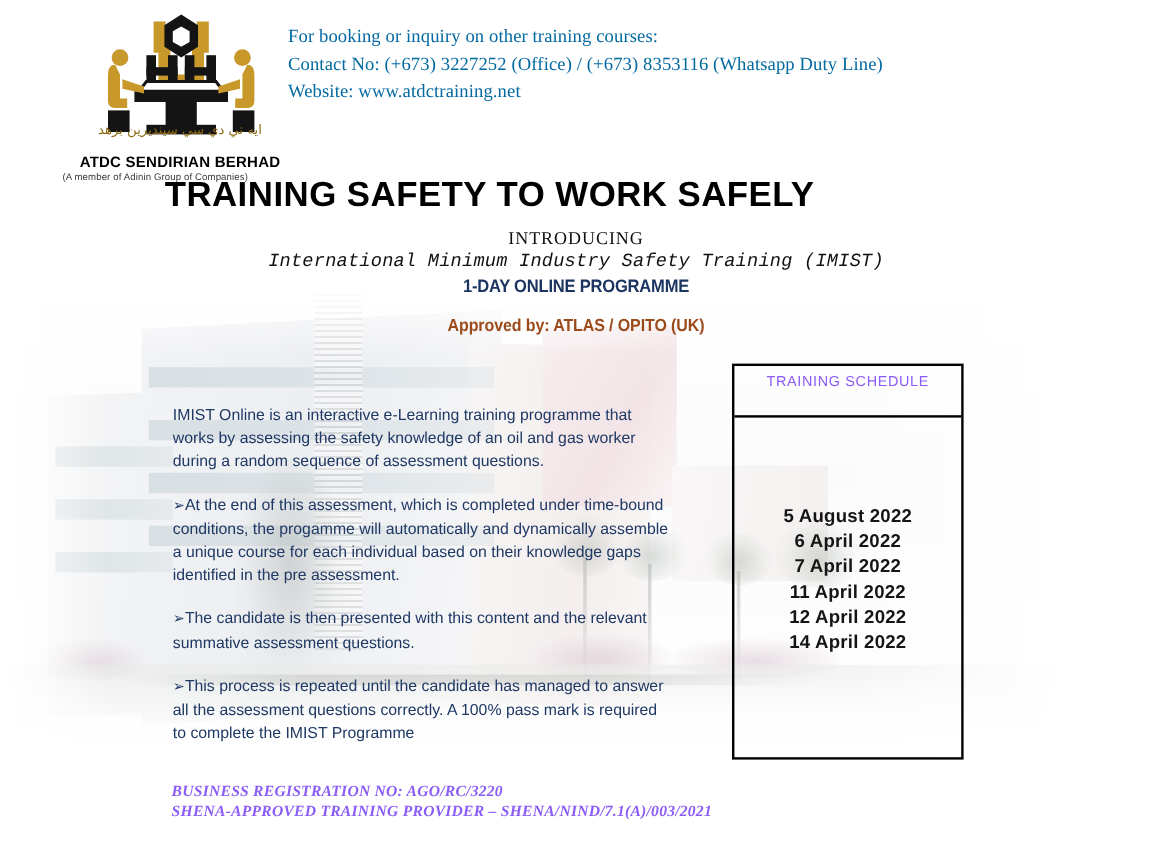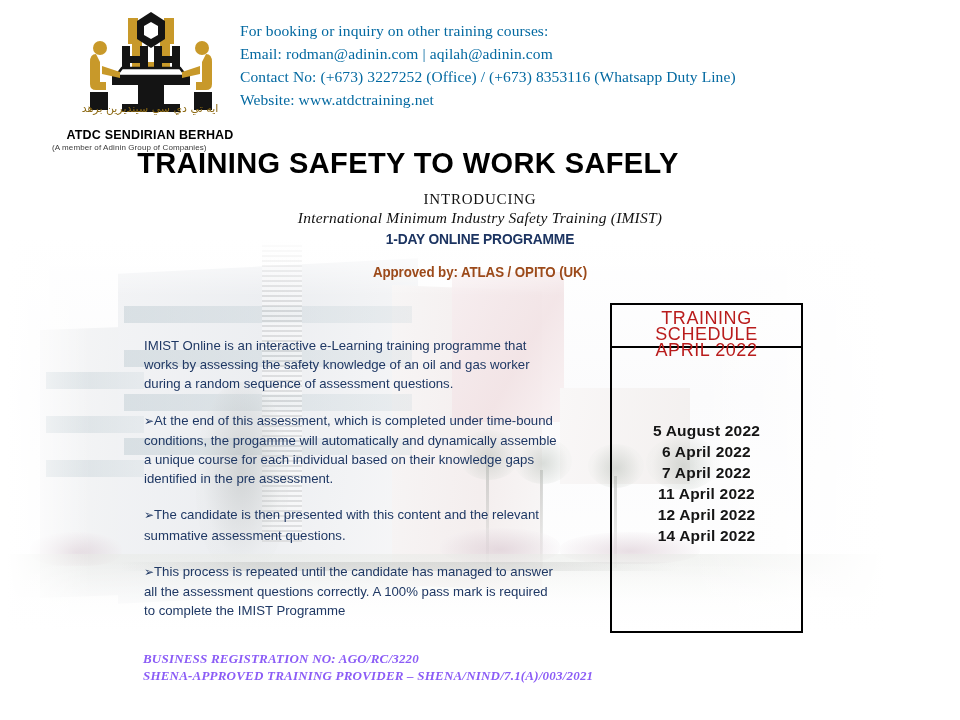--- a/index.html
+++ b/index.html
@@ -199,21 +199,21 @@
     font-family: "Liberation Serif", serif;
     font-size: 15px;
     color: #111111;
     letter-spacing: .8px;
   }
   #programme-name {
     position: absolute;
     left: 0; top: 209px;
     width: 960px;
     text-align: center;
-    font-family: Liberation Serif, serif;
+    font-family: Liberation Mono, monospace;
     font-style: italic;
     font-size: 15.5px;
     color: #111111;
     letter-spacing: .2px;
   }
   #day-line {
     position: absolute;
     left: 0; top: 230px;
     width: 960px;
     text-align: center;
@@ -264,22 +264,22 @@
     background: transparent;
   }
   #schedule-head {
     height: 43px;
     border-bottom: 2.5px solid #000000;
     box-sizing: border-box;
     text-align: center;
     padding-top: 5px;
   }
   #schedule-head div {
-    font-size: 18px;
-    color: #b91c1c;
+    font-size: 12px;
+    color: #8b5cf6;
     line-height: 16px;
     letter-spacing: .55px;
   }
   #schedule-dates {
     padding-top: 72px;
     text-align: center;
   }
   #schedule-dates div {
     font-size: 15.5px;
     font-weight: bold;
@@ -382,42 +382,40 @@
       <path d="M124 56 L106 62 L106 68 L124 64 Z" fill="#c8992a"></path>
       <rect x="118" y="82" width="18" height="18" fill="#141414"></rect>
     </svg>
     <div id="logo-jawi">ايه تي دي سي سينديرين برهد</div>
     <div id="logo-name">ATDC SENDIRIAN BERHAD</div>
     <div id="logo-sub">(A member of Adinin Group of Companies)</div>
   </div>
 
   <div id="contact">
     <div>For booking or inquiry on other training courses:</div>
-    <div>Email: rodman@adinin.com | aqilah@adinin.com</div>
     <div>Contact No: (+673) 3227252 (Office) / (+673) 8353116 (Whatsapp Duty Line)</div>
     <div>Website: www.atdctraining.net</div>
   </div>
 
   <div id="main-title">TRAINING SAFETY TO WORK SAFELY</div>
   <div id="introducing">INTRODUCING</div>
   <div id="programme-name">International Minimum Industry Safety Training (IMIST)</div>
   <div id="day-line">1-DAY ONLINE PROGRAMME</div>
   <div id="approved">Approved by: ATLAS / OPITO (UK)</div>
 
   <div id="body-copy">
     <p>IMIST Online is an interactive e-Learning training programme that works by assessing the safety knowledge of an oil and gas worker during a random sequence of assessment questions.</p>
     <p><span class="bullet-arrow">➢</span><span>At the end of this assessment, which is completed under time-bound conditions, the progamme will automatically and dynamically assemble a unique course for each individual based on their knowledge gaps identified in the pre assessment.</span></p>
     <p><span class="bullet-arrow">➢</span><span>The candidate is then presented with this content and the relevant summative assessment questions.</span></p>
     <p><span class="bullet-arrow">➢</span><span>This process is repeated until the candidate has managed to answer all the assessment questions correctly. A 100% pass mark is required to complete the IMIST Programme</span></p>
   </div>
 
   <div id="schedule-box">
     <div id="schedule-head">
       <div>TRAINING SCHEDULE</div>
-      <div>APRIL 2022</div>
     </div>
     <div id="schedule-dates">
       <div>5 August 2022</div>
       <div>6 April 2022</div>
       <div>7 April 2022</div>
       <div>11 April 2022</div>
       <div>12 April 2022</div>
       <div>14 April 2022</div>
     </div>
   </div>

